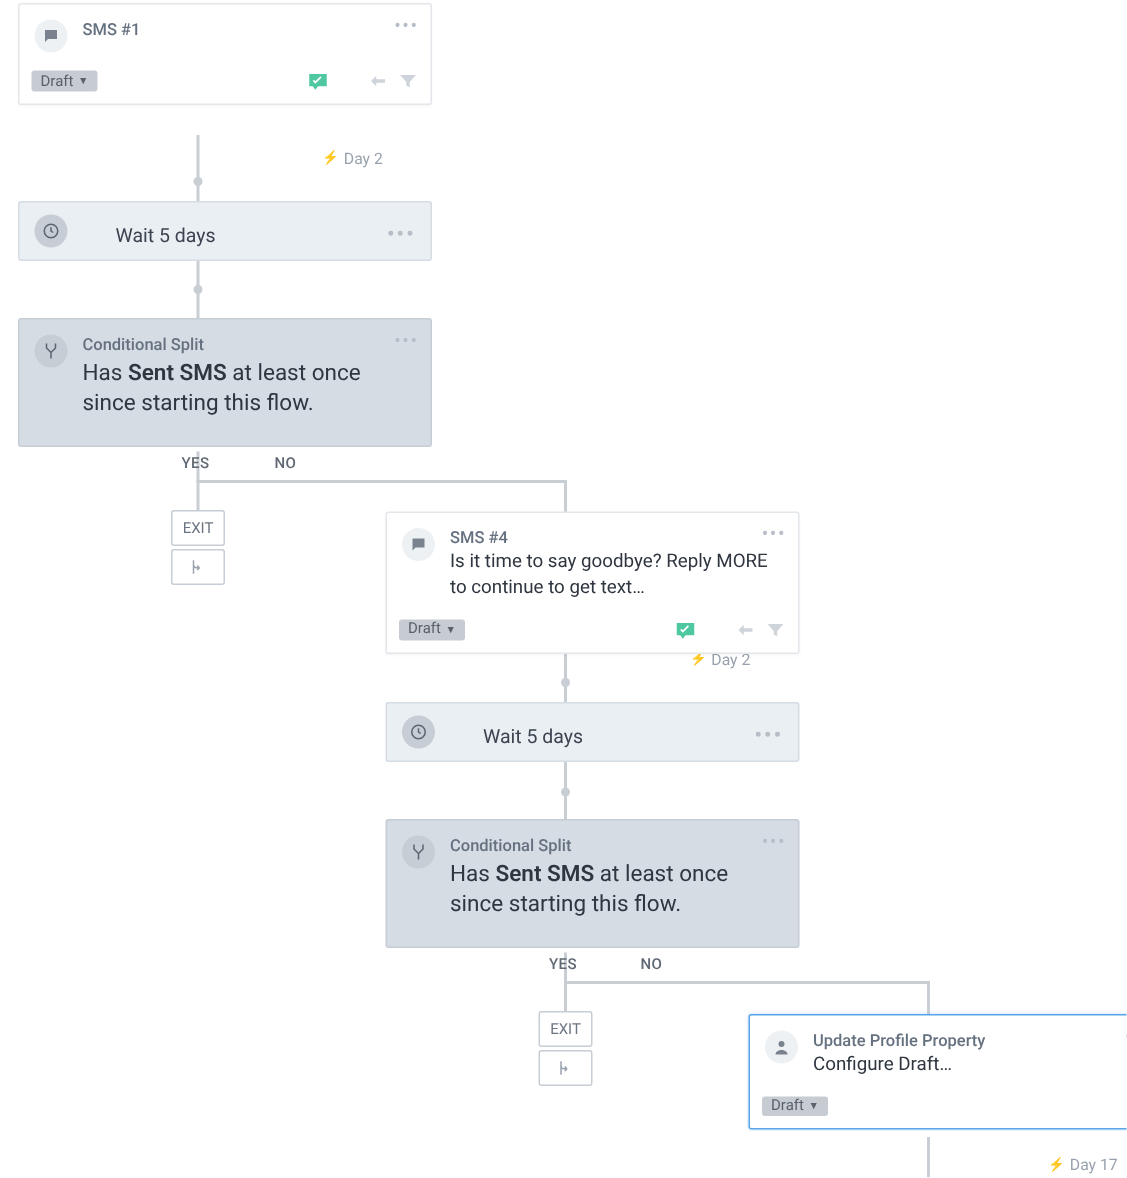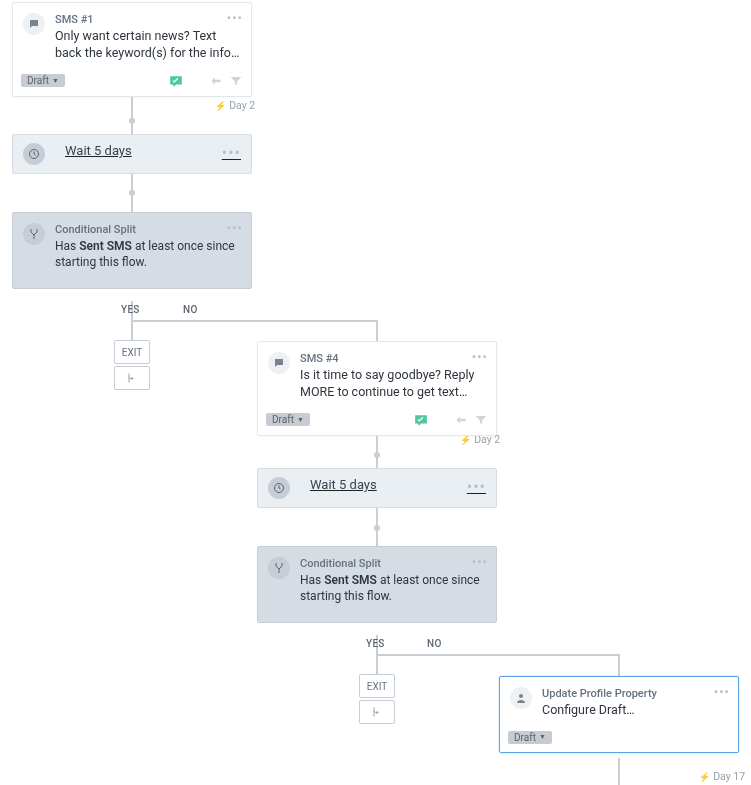--- a/index.html
+++ b/index.html
@@ -11,21 +11,21 @@
     position: relative;
     overflow: hidden;
     color: #222;
   }
   .canvas { position: relative; width: 100%; height: 100%; }
   .line { position: absolute; background: #c9ced4; }
   .dot { position: absolute; width: 6px; height: 6px; border-radius: 50%; background: #c9ced4; transform: translate(-50%, -50%); }
 
   .card {
     position: absolute;
-    width: 240px;
+    width: 276px;
     border-radius: 2px;
   }
   .card-sms {
     background: #fff;
     border: 1px solid #e3e6ea;
     box-shadow: 0 1px 2px rgba(0,0,0,0.03);
   }
   .card-wait {
     background: #eaeff3;
     border: 1px solid #d5dce3;
@@ -56,51 +56,50 @@
     display: flex; align-items: center; justify-content: center;
     flex-shrink: 0;
     margin-right: 10px;
     color: #6b7481;
   }
   .ic-white { background: #eef1f4; }
   .ic-grey  { background: #c6cdd5; }
   .card-body { flex: 1; min-width: 0; }
   .card-title { font-size: 11px; color: #667180; font-weight: 500; margin-bottom: 2px; }
   .card-text { font-size: 12.5px; color: #2f3640; line-height: 1.35; }
-  .cond-text { font-size: 12px; color: #2f3640; line-height: 1.35; }
+  .cond-text { font-size: 15px; color: #2f3640; line-height: 1.35; }
   .cond-text b { font-weight: 600; }
 
   .kebab {
     color: #b7bec8; font-size: 13px; letter-spacing: 1px;
     position: absolute; top: 8px; right: 8px; cursor: pointer;
     line-height: 1;
   }
 
   .card-foot {
     display: flex;
-    align-items: center;
     padding: 6px 8px 8px 8px;
     gap: 6px;
   }
   .draft-badge {
     background: #c7ccd3;
     color: #5a616b;
     font-size: 10px;
     padding: 1px 6px;
     border-radius: 2px;
     display: inline-flex;
     align-items: center;
     gap: 3px;
     cursor: pointer;
   }
   .draft-badge .caret { font-size: 7px; }
   .foot-icons { margin-left: auto; display: flex; gap: 6px; }
   .fi { width: 14px; height: 14px; display: inline-flex; align-items: center; justify-content: center; }
 
-  .wait-content { display: flex; align-items: flex-start; gap: 10px; flex: 1; text-decoration: underline; }
+  .wait-content { display: flex; align-items: flex-end; gap: 22px; flex: 1; }
   .wait-text { font-size: 13px; color: #3b4350; }
   .wait-kebab { margin-left: auto; color: #b7bec8; letter-spacing: 1px; cursor: pointer; }
 
   .day-label {
     position: absolute;
     font-size: 10.5px;
     color: #98a1ad;
     display: flex; align-items: center; gap: 3px;
   }
   .bolt { font-size: 9px; color: #98a1ad; }
@@ -170,21 +169,20 @@
 
   <div class="card card-sms" style="left:12px; top:2px;">
     <div class="card-head">
       <div class="icon-circle ic-white">
         <svg width="12" height="12" viewBox="0 0 24 24">
             <path fill="#7a8290" d="M4 4h16v12H8l-4 4z"></path>
           </svg>
       </div>
       <div class="card-body">
         <div class="card-title">SMS #1</div>
-        <div class="card-text">Only want certain news? Text back the keyword(s) for the info…</div>
       </div>
       <div class="kebab">•••</div>
     </div>
     <div class="card-foot">
       <div class="draft-badge">
         <span>Draft</span>
         <span class="caret">▼</span>
       </div>
       <div class="foot-icons">
         <span class="fi">

